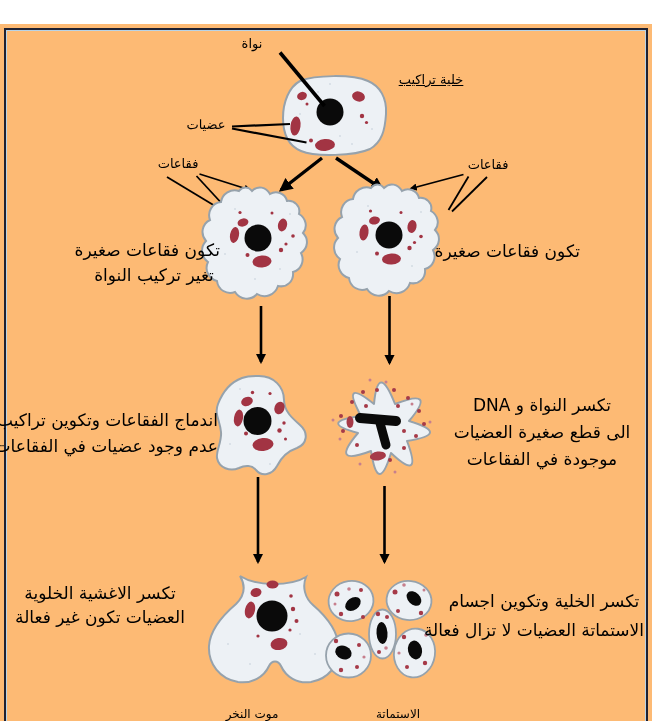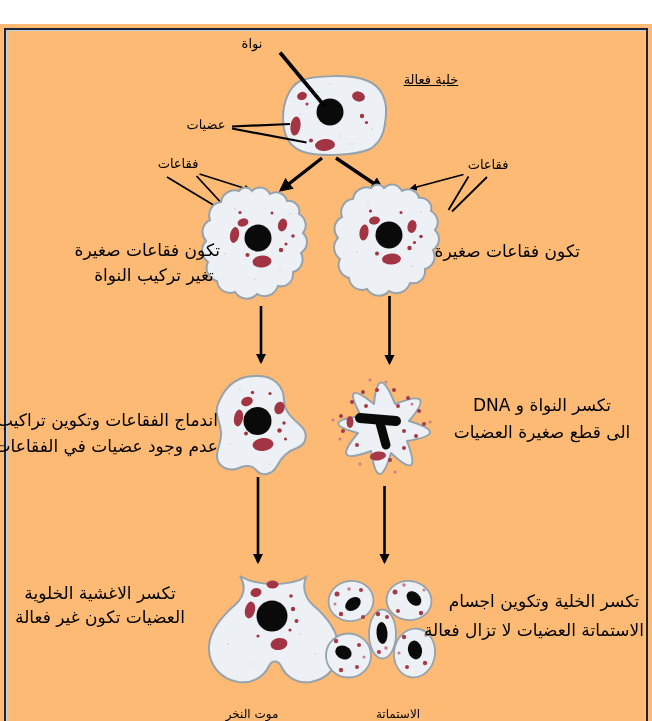--- a/index.html
+++ b/index.html
@@ -289,21 +289,21 @@
         <g fill="#c77f8d">
             <circle cx="426" cy="611" r="1.8"></circle>
             <circle cx="399" cy="629" r="1.6"></circle>
           </g>
       </g>
     </g>
   </svg>
 
   <div class="lbl" style="left:228px; top:12px; width:48px;">نواة</div>
 
-  <div class="lbl underline" style="left:394px; top:48px; width:74px;">خلية فعالة</div>
+  <div class="lbl underline" style="left:394px; top:48px; width:74px;">خلية تراكيب</div>
 
   <div class="lbl" style="left:180px; top:93px; width:52px;font-family:Liberation Serif, serif;">عضيات</div>
 
   <div class="lbl" style="left:150px; top:132px; width:56px;">فقاعات</div>
 
   <div class="lbl" style="left:460px; top:133px; width:56px;">فقاعات</div>
 
   <div class="step" style="left:88px; top:214px; width:132px; line-height:25px;">
     <div class="ln">تكون فقاعات صغيرة</div>
     <div class="ln">تغير تركيب النواة</div>
@@ -314,20 +314,21 @@
   </div>
 
   <div class="step" style="left:10px; top:383px; width:208px; line-height:26px;">
     <div class="ln">اندماج الفقاعات وتكوين تراكيب اكبر</div>
     <div class="ln">عدم وجود عضيات في الفقاعات</div>
   </div>
 
   <div class="step" style="left:448px; top:368px; width:188px; line-height:27px;">
     <div class="ln">تكسر النواة و DNA</div>
     <div class="ln">الى قطع صغيرة العضيات</div>
+    <div class="ln">موجودة في الفقاعات</div>
   </div>
 
   <div class="step" style="left:14px; top:557px; width:172px; line-height:24px;">
     <div class="ln">تكسر الاغشية الخلوية</div>
     <div class="ln">العضيات تكون غير فعالة</div>
   </div>
 
   <div class="step" style="left:444px; top:563px; width:200px; line-height:29px;">
     <div class="ln">تكسر الخلية وتكوين اجسام</div>
     <div class="ln">الاستماتة العضيات لا تزال فعالة</div>

